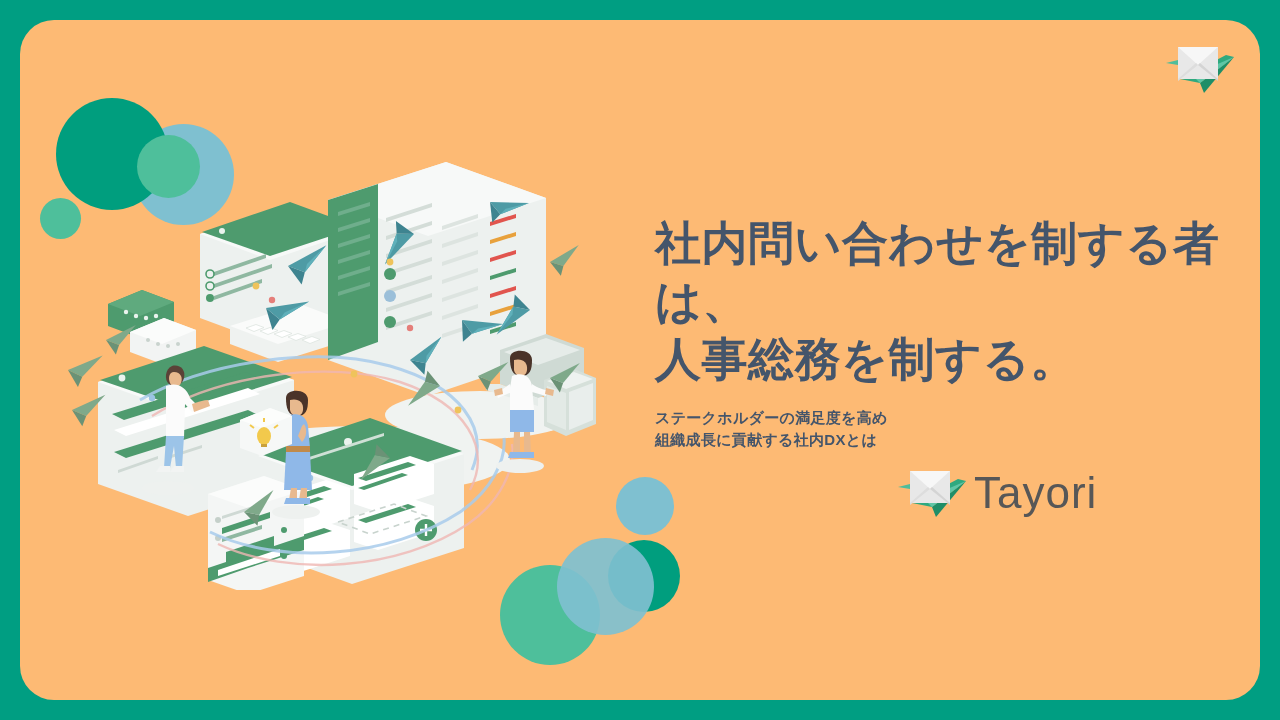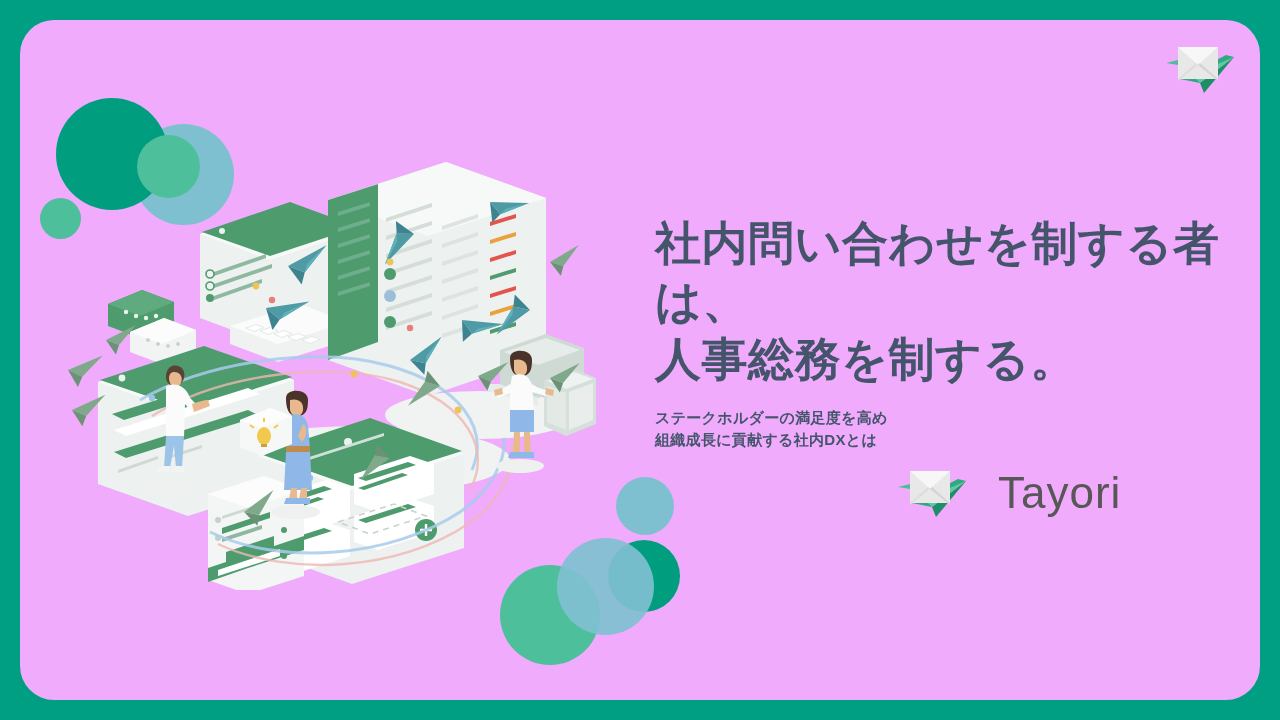--- a/index.html
+++ b/index.html
@@ -16,21 +16,21 @@
     height: 720px;
     background: #009E82;
     overflow: hidden;
   }
   #card {
     position: absolute;
     left: 20px;
     top: 20px;
     width: 1240px;
     height: 680px;
-    background: #f0abfc;
+    background: #fdba74;
     border-radius: 34px;
     overflow: hidden;
   }
   
   .circle { position: absolute; border-radius: 50%; }
   .c-teal      { background: #009E7E; }
   .c-green     { background: #4EBF9B; }
   .c-blue      { background: #7FC0D0; }
   .c-blue-soft { background: rgba(127,192,208,0.92); }
 
@@ -70,21 +70,21 @@
     white-space: pre-line;
   }
 
   
   #logo-lockup {
     position: absolute;
     left: 876px;
     top: 443px;
     display: flex;
     align-items: center;
-    gap: 28px;
+    gap: 4px;
   }
   #logo-word {
     color: #575757;
     font-size: 44px;
     letter-spacing: 1px;
     line-height: 1;
   }
   #corner-logo {
     position: absolute;
     right: 22px;

